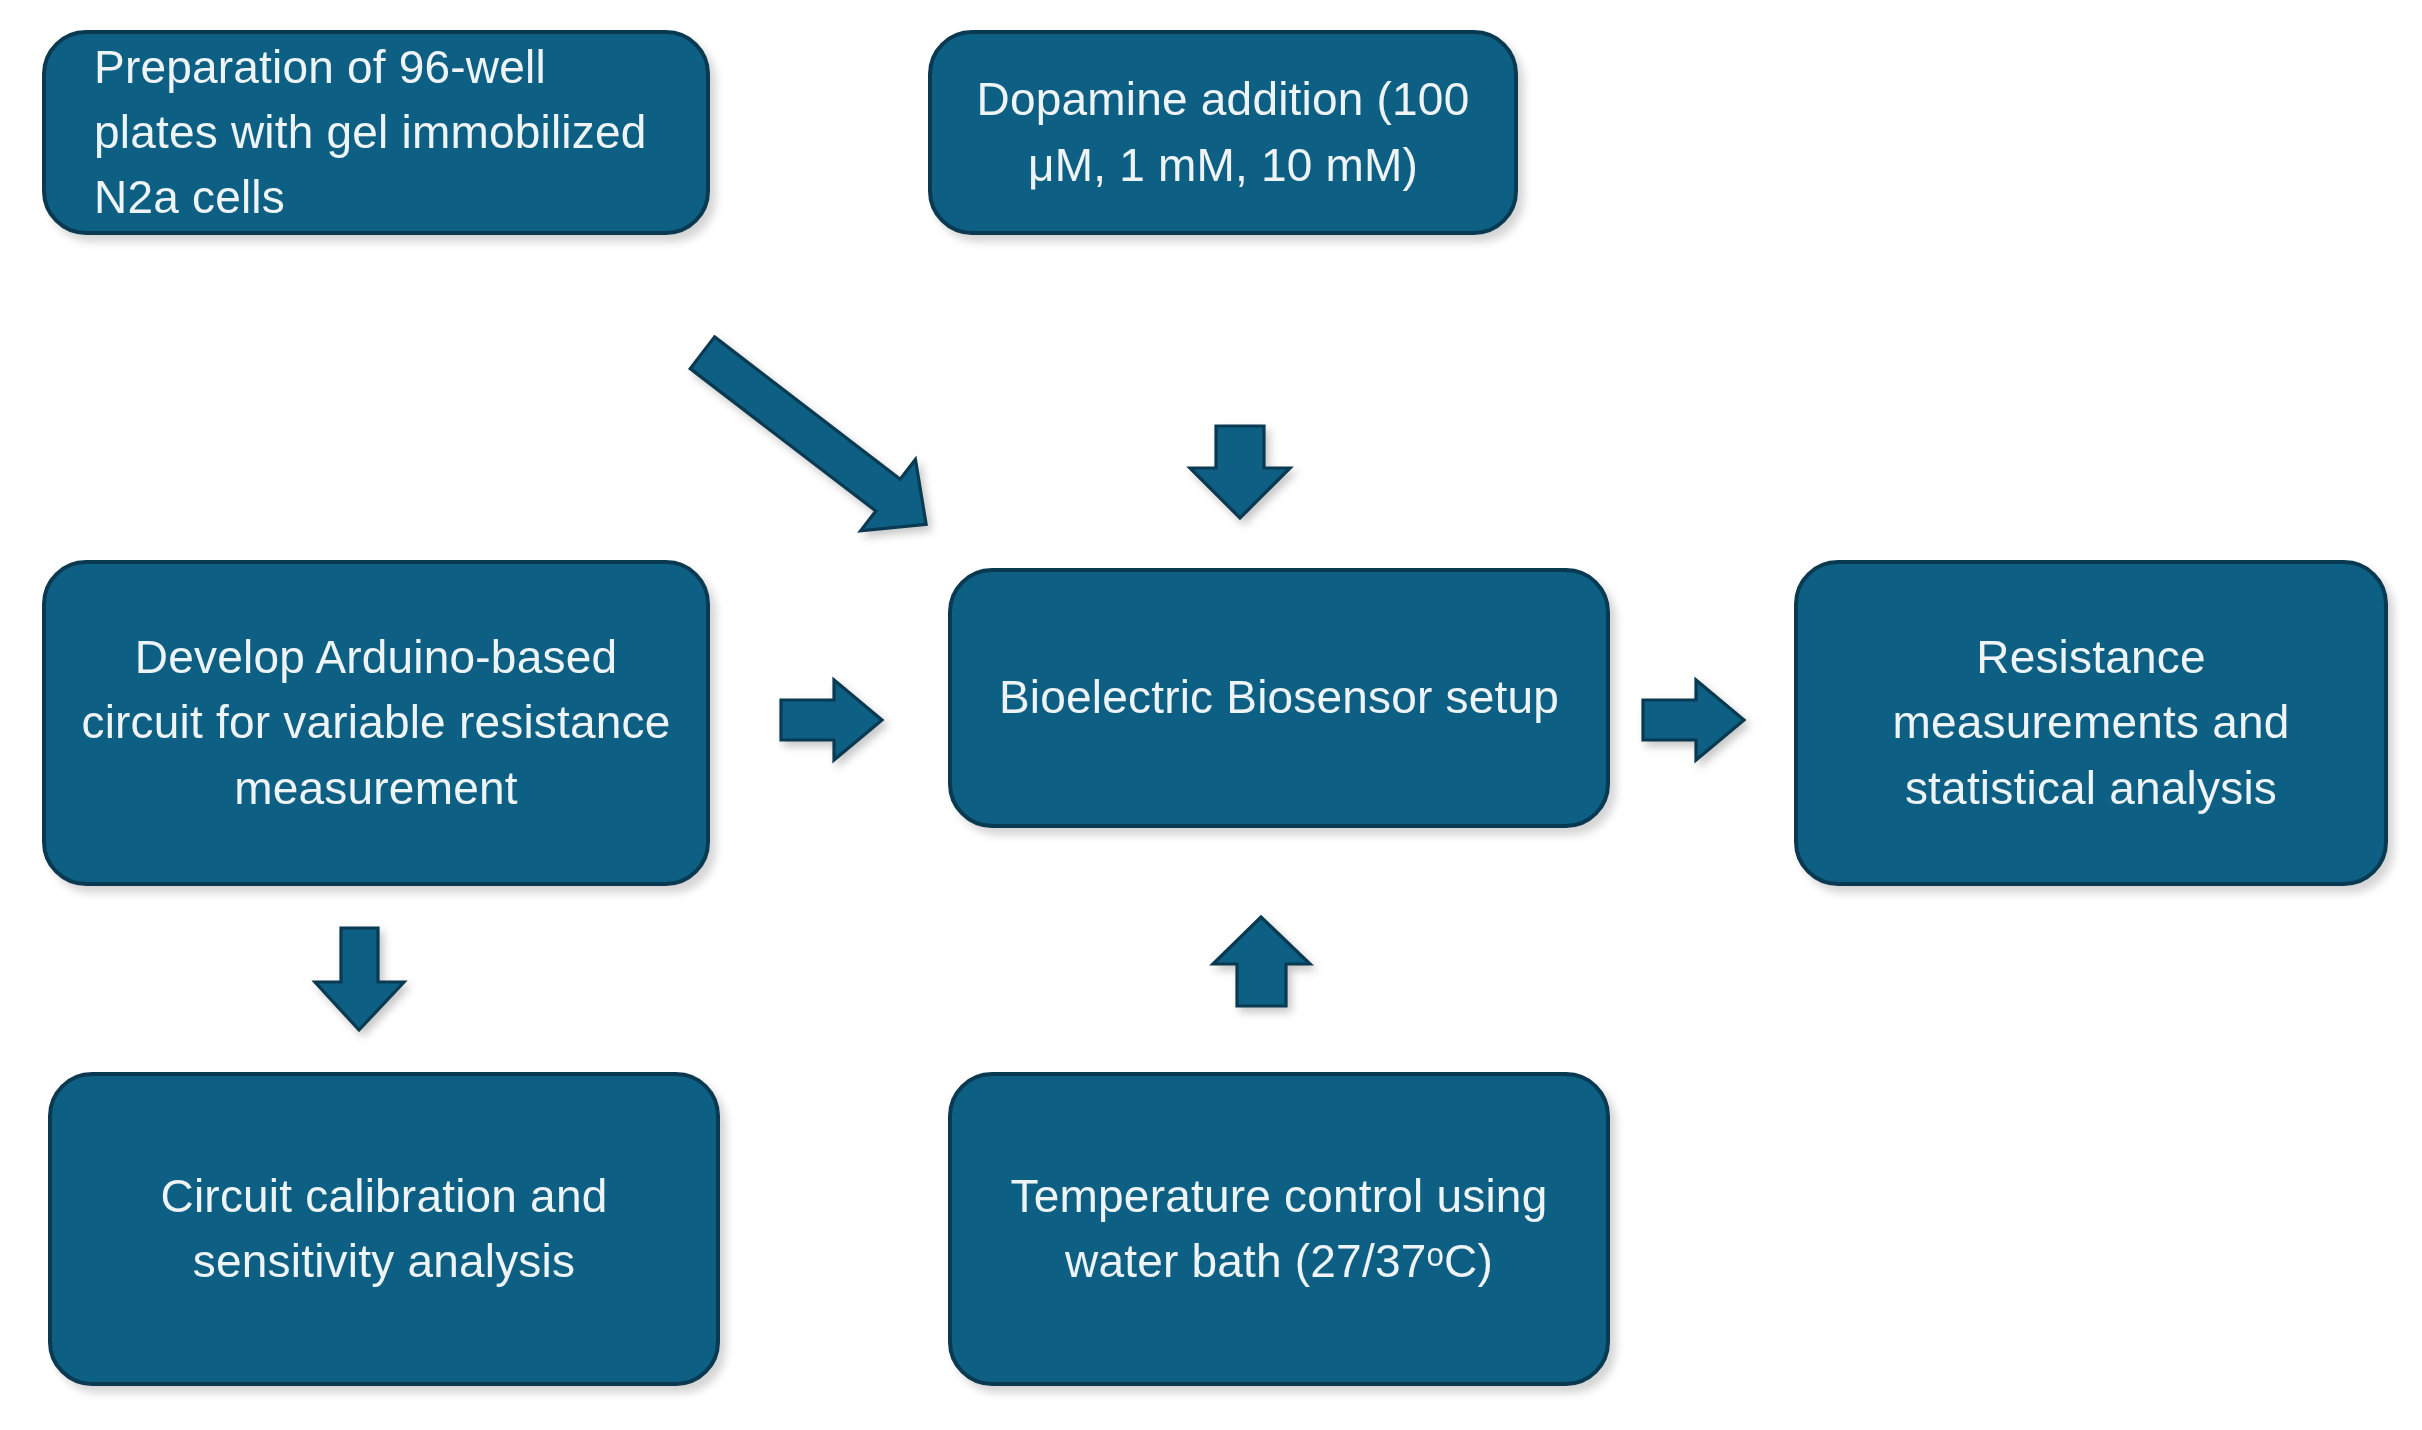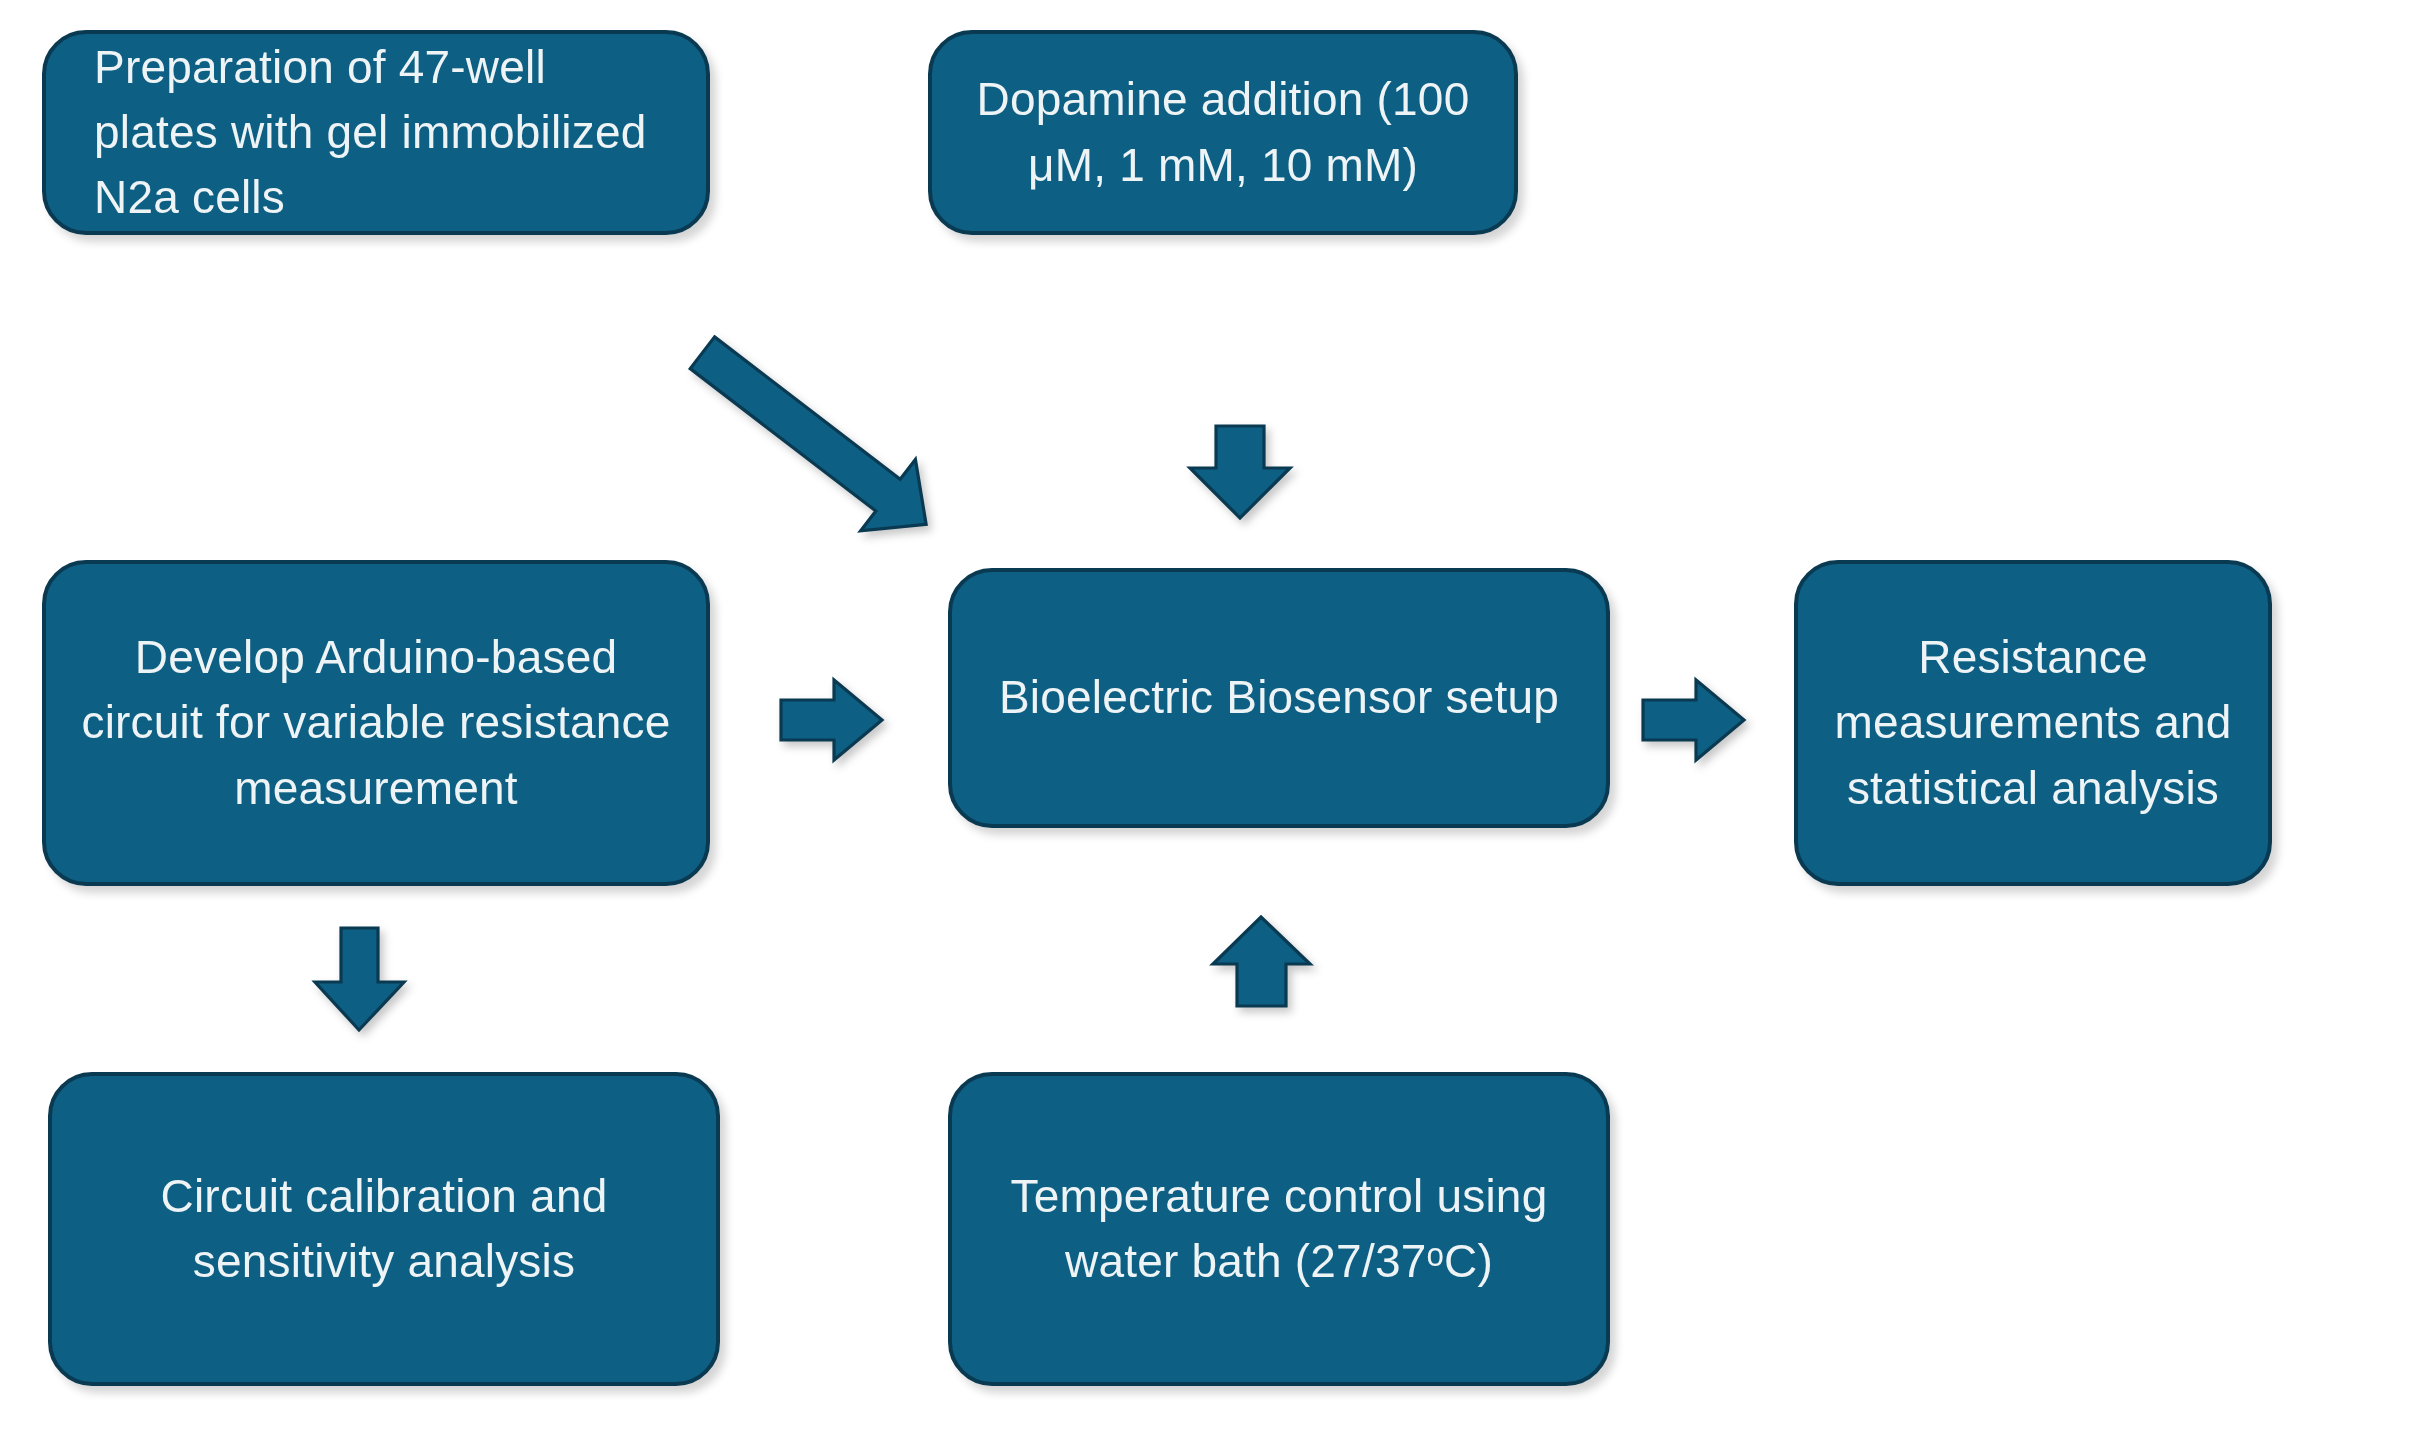--- a/index.html
+++ b/index.html
@@ -65,36 +65,36 @@
   .arrow-drop {
     filter: drop-shadow(4px 5px 4px rgba(0,0,0,0.22));
   }
 </style>
 </head>
 <body>
 
 <div id="canvas">
 
   <div class="node align-left" style="left:42px; top:30px; width:668px; height:205px;">
-    <span class="label">Preparation of 47-well plates with gel immobilized N2a cells</span>
+    <span class="label">Preparation of 96-well plates with gel immobilized N2a cells</span>
   </div>
 
   <div class="node" style="left:928px; top:30px; width:590px; height:205px;">
     <span class="label">Dopamine addition (100 μM, 1 mM, 10 mM)</span>
   </div>
 
   <div class="node" style="left:42px; top:560px; width:668px; height:326px;">
     <span class="label">Develop Arduino-based circuit for variable resistance measurement</span>
   </div>
 
   <div class="node" style="left:948px; top:560px; width:662px; height:260px;margin-top:8px;">
     <span class="label">Bioelectric Biosensor setup</span>
   </div>
 
-  <div class="node" style="left:1794px; top:560px; width:478px; height:326px;">
+  <div class="node" style="left:1794px; top:560px; width:594px; height:326px;">
     <span class="label">Resistance measurements and statistical analysis</span>
   </div>
 
   <div class="node" style="left:42px; top:1072px; width:672px; height:314px;margin-left:6px;">
     <span class="label">Circuit calibration and sensitivity analysis</span>
   </div>
 
   <div class="node" style="left:948px; top:1072px; width:662px; height:314px;">
     <span class="label">Temperature control using water bath (27/37ᵒC)</span>
   </div>

